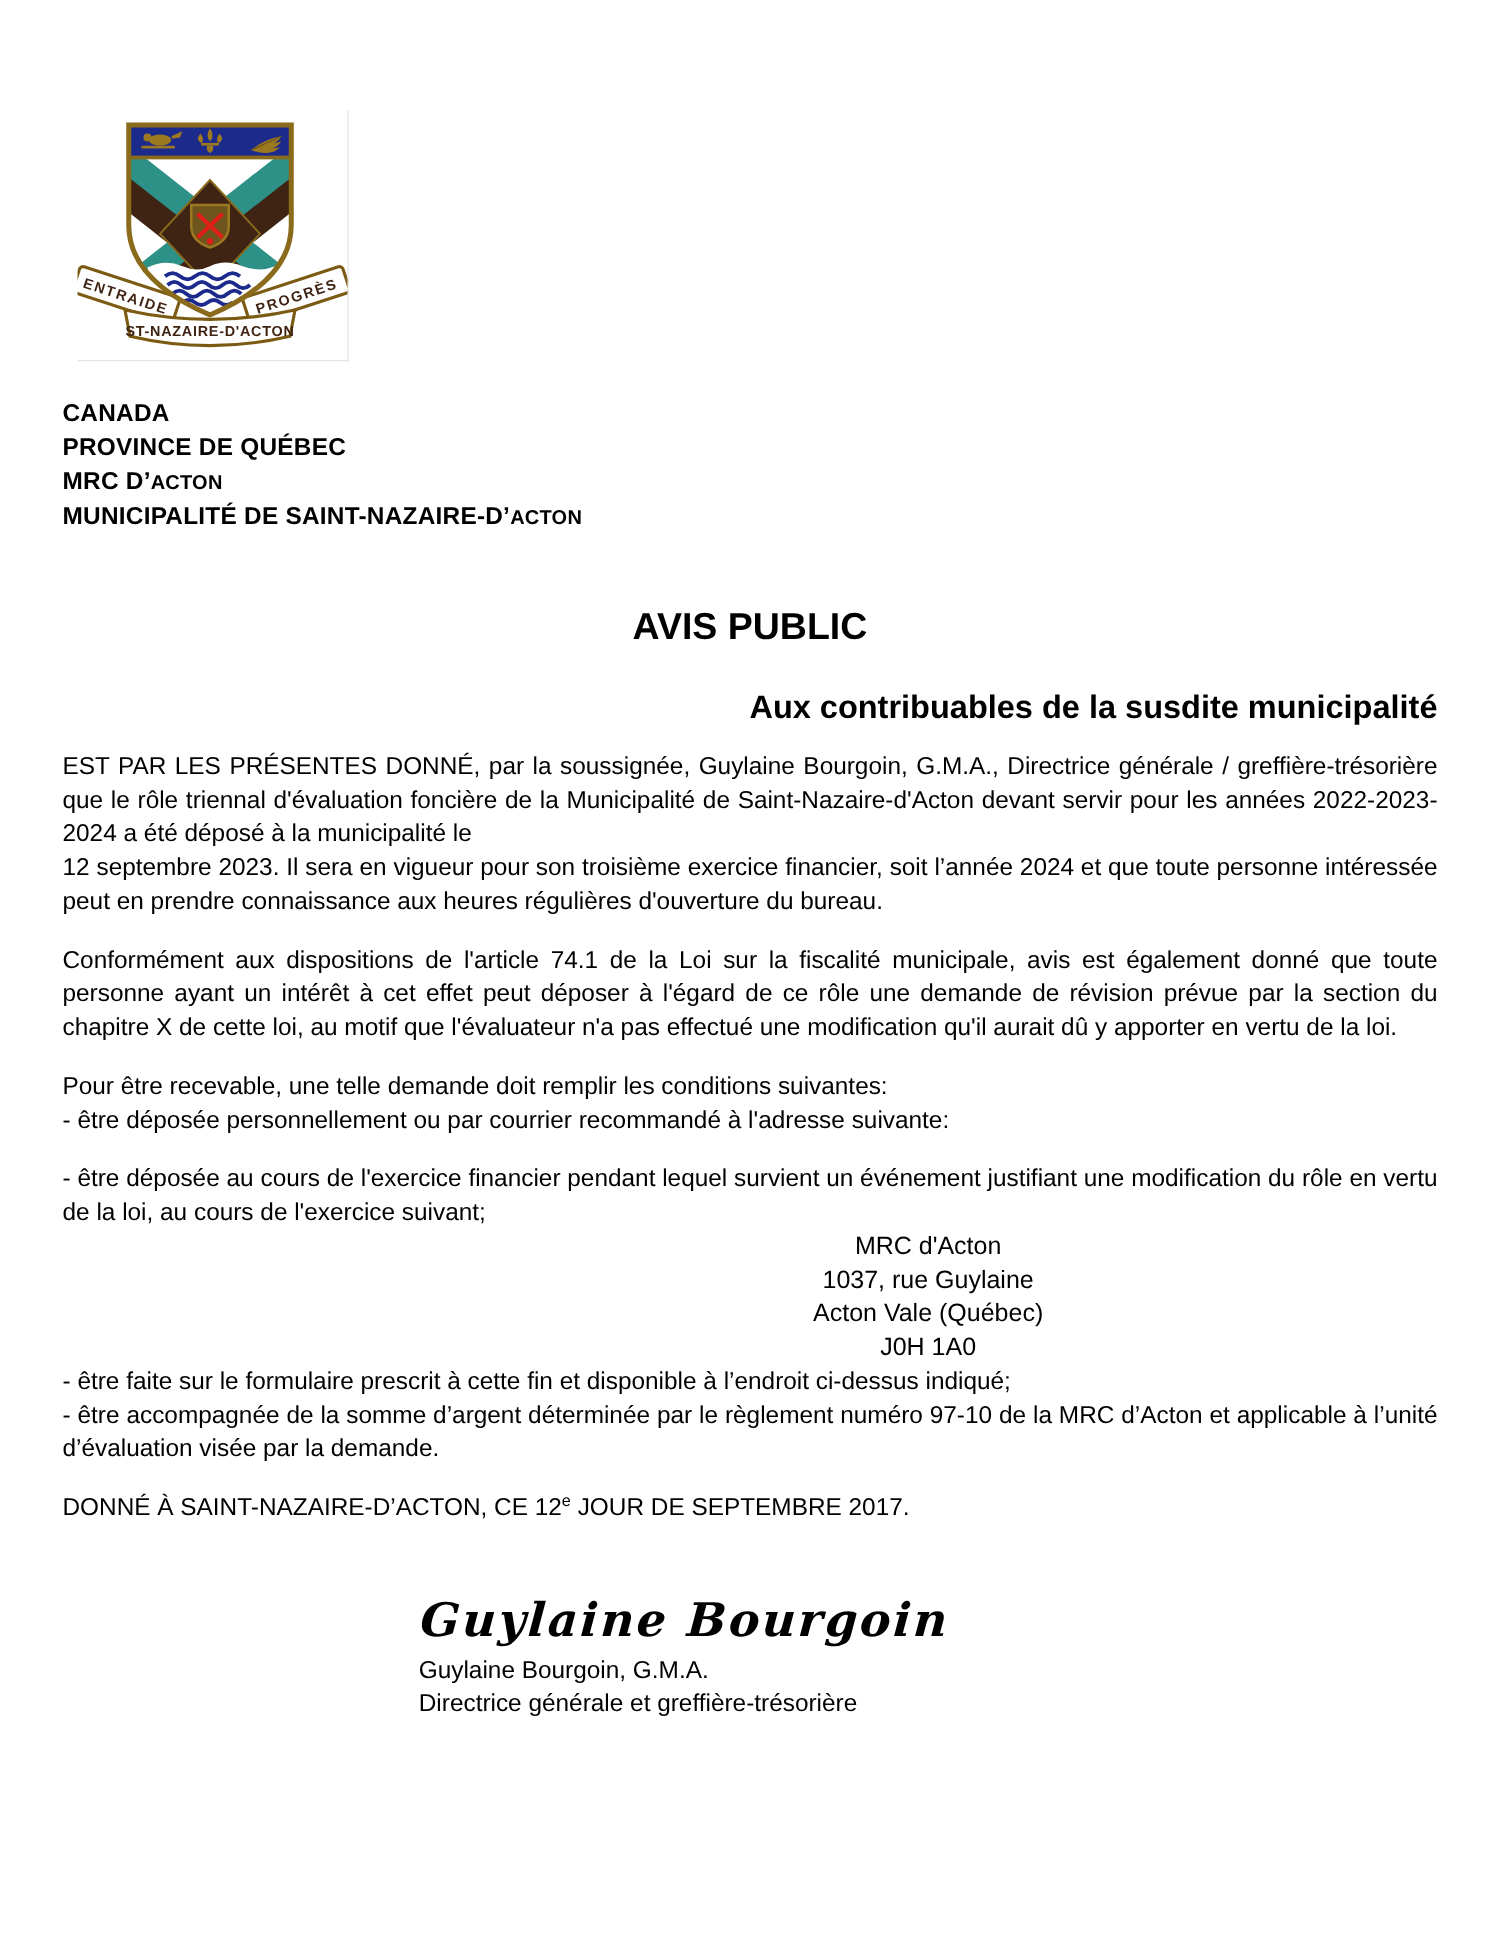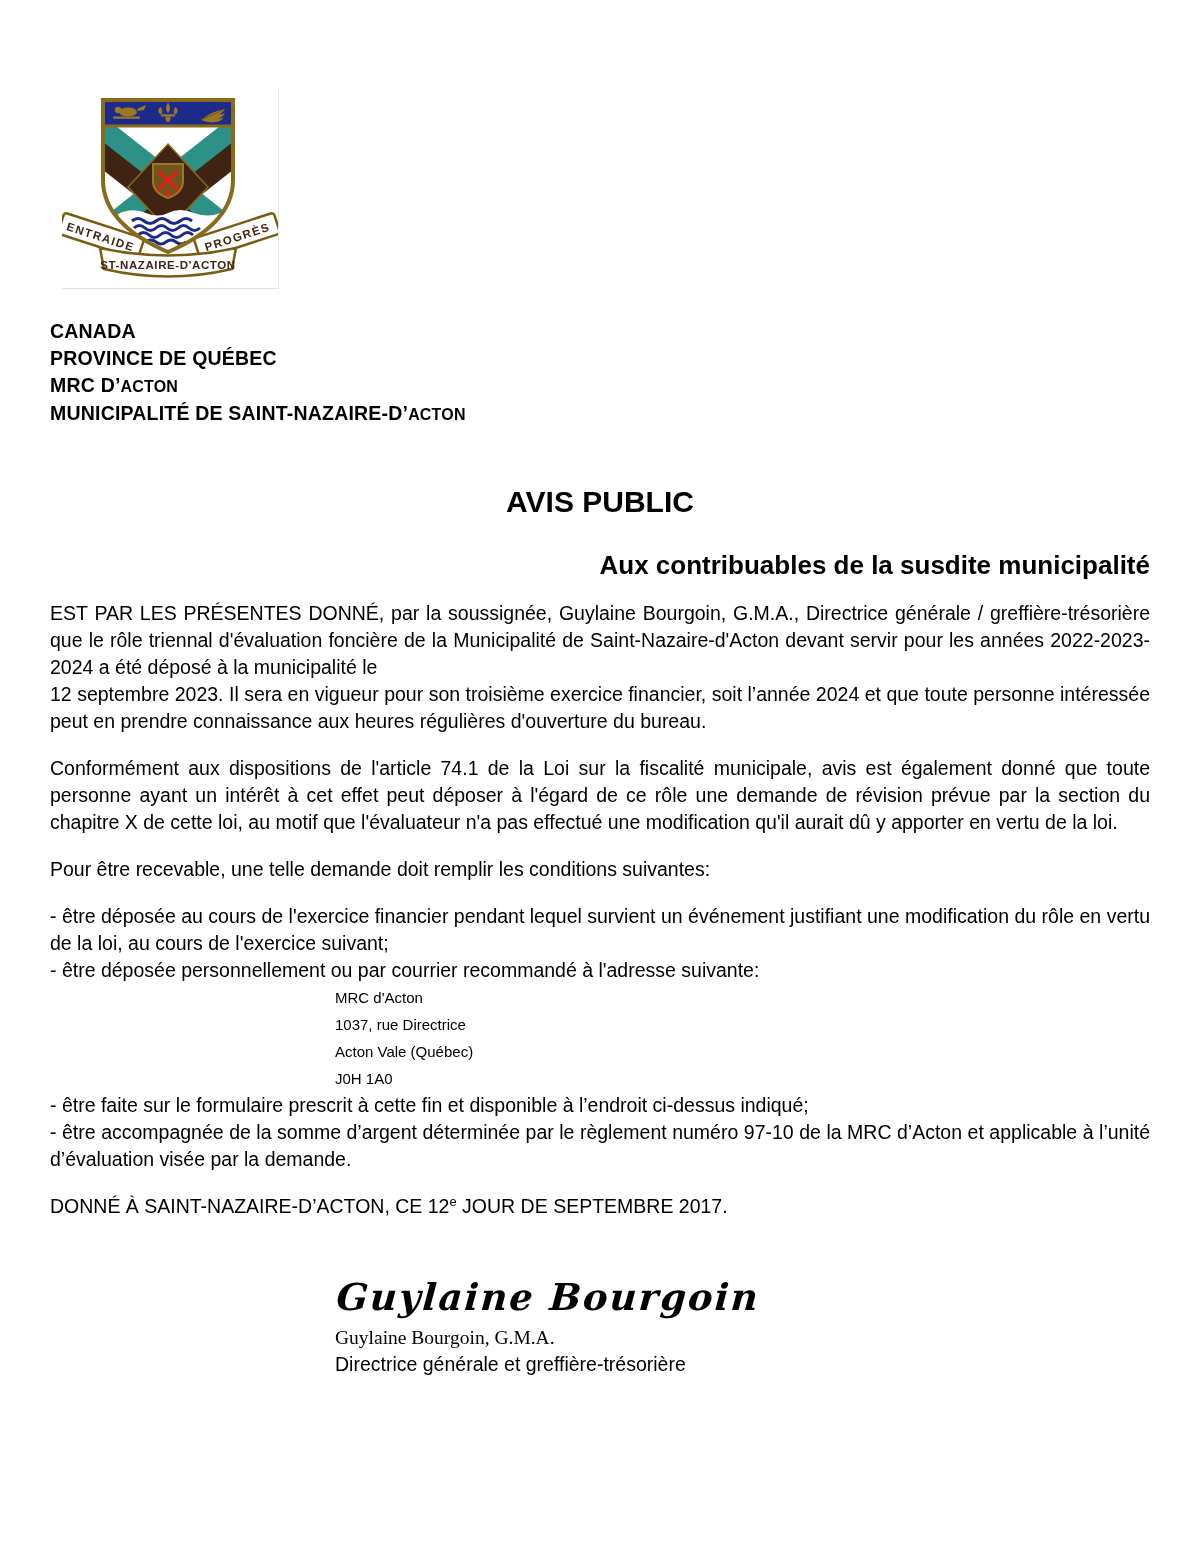--- a/index.html
+++ b/index.html
@@ -50,22 +50,23 @@
     margin: 20px 0 0 0;
     font-size: 19.5px;
     line-height: 27px;
     text-align: justify;
   }
   .para.first { }
   .para.nogap { margin-top: 0; }
 
   .address {
     margin: 0 0 0 285px;
-    font-size: 15px;
-    line-height: 27px;
+    font-size: 20px;
+    line-height: 27px;
+    text-align: center;
   }
 
   .closing {
     margin: 20px 0 0 0;
     font-size: 19.5px;
     line-height: 27px;
   }
   .closing sup {
     font-size: 13px;
     vertical-align: baseline;
@@ -81,21 +82,21 @@
     font-size: 37px;
     line-height: 44px;
     letter-spacing: 2px;
     transform: skewX(-4deg);
     transform-origin: left bottom;
   }
   .sig-name, .sig-title {
     font-size: 19.5px;
     line-height: 27px;
   }
-  .sig-name { margin-top: 5px; font-family: Liberation Serif, serif; }
+  .sig-name { margin-top: 5px; }
 </style>
 </head>
 <body>
 
 <div class="page">
 
   <div class="logo-wrap">
     <svg width="216" height="200" viewBox="0 0 216 200" xmlns="http://www.w3.org/2000/svg">
       <defs>
         <clipPath id="shieldClip">
@@ -189,26 +190,26 @@
 
     <div class="title">AVIS PUBLIC</div>
     <div class="subtitle">Aux contribuables de la susdite municipalité</div>
 
     <p class="para first"><span>EST PAR LES PRÉSENTES DONNÉ, par la soussignée,  Guylaine Bourgoin, G.M.A., Directrice générale / greffière-trésorière que le rôle triennal d'évaluation foncière de la Municipalité de Saint-Nazaire-d'Acton devant servir pour les années 2022-2023-2024 a été déposé à la municipalité le</span><br><span>12 septembre 2023.  Il sera en vigueur pour son troisième exercice financier, soit l’année 2024 et que toute personne intéressée peut en prendre connaissance aux heures régulières d'ouverture du bureau.</span></p>
 
     <p class="para">Conformément aux dispositions de l'article 74.1 de la Loi sur la fiscalité municipale, avis est également donné que toute personne ayant un intérêt à cet effet peut déposer à l'égard de ce rôle une demande de révision prévue par la section du chapitre X de cette loi, au motif  que l'évaluateur n'a pas effectué une modification qu'il aurait dû y apporter en vertu de la loi.</p>
 
     <p class="para">Pour être recevable, une telle demande doit remplir les conditions suivantes:</p>
 
+    <p class="para nogap">-  être déposée personnellement ou par courrier recommandé à l'adresse suivante:</p>
     <p class="para">-  être déposée au cours de l'exercice financier pendant lequel survient un événement justifiant une modification du rôle en vertu de la loi, au cours de l'exercice suivant;</p>
-    <p class="para nogap">-  être déposée personnellement ou par courrier recommandé à l'adresse suivante:</p>
 
     <div class="address">
       <div>MRC d'Acton</div>
-      <div>1037, rue Directrice</div>
+      <div>1037, rue Guylaine</div>
       <div>Acton Vale (Québec)</div>
       <div>J0H 1A0</div>
     </div>
 
     <p class="para nogap">-  être faite sur le formulaire prescrit à cette fin et disponible à l’endroit ci-dessus indiqué;</p>
     <p class="para nogap">-  être accompagnée de la somme d’argent  déterminée par le règlement numéro 97-10 de la MRC d’Acton et applicable à l’unité d’évaluation visée par la demande.</p>
 
     <p class="closing"><span>DONNÉ À SAINT-NAZAIRE-D’ACTON, CE 12</span><sup>e</sup><span> JOUR DE SEPTEMBRE 2017.</span></p>
 
     <div class="sigblock">

